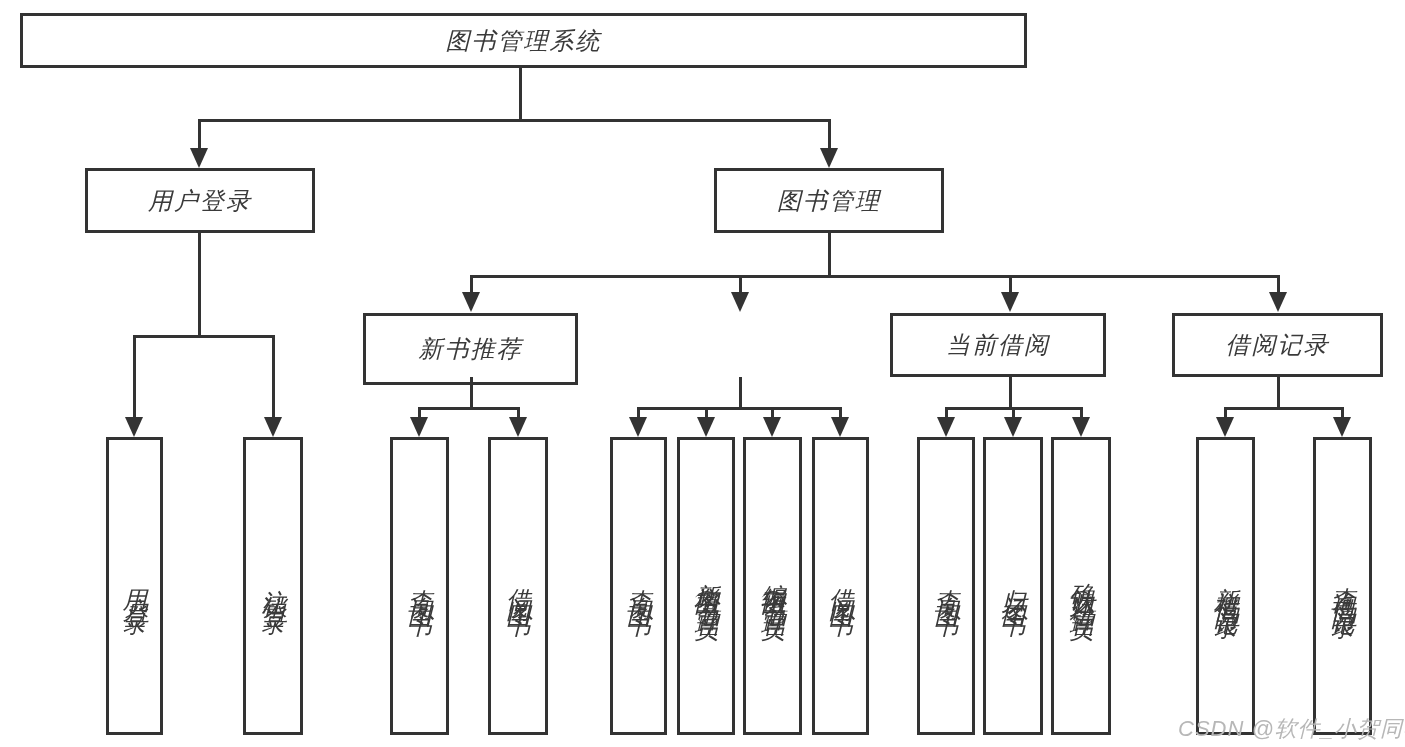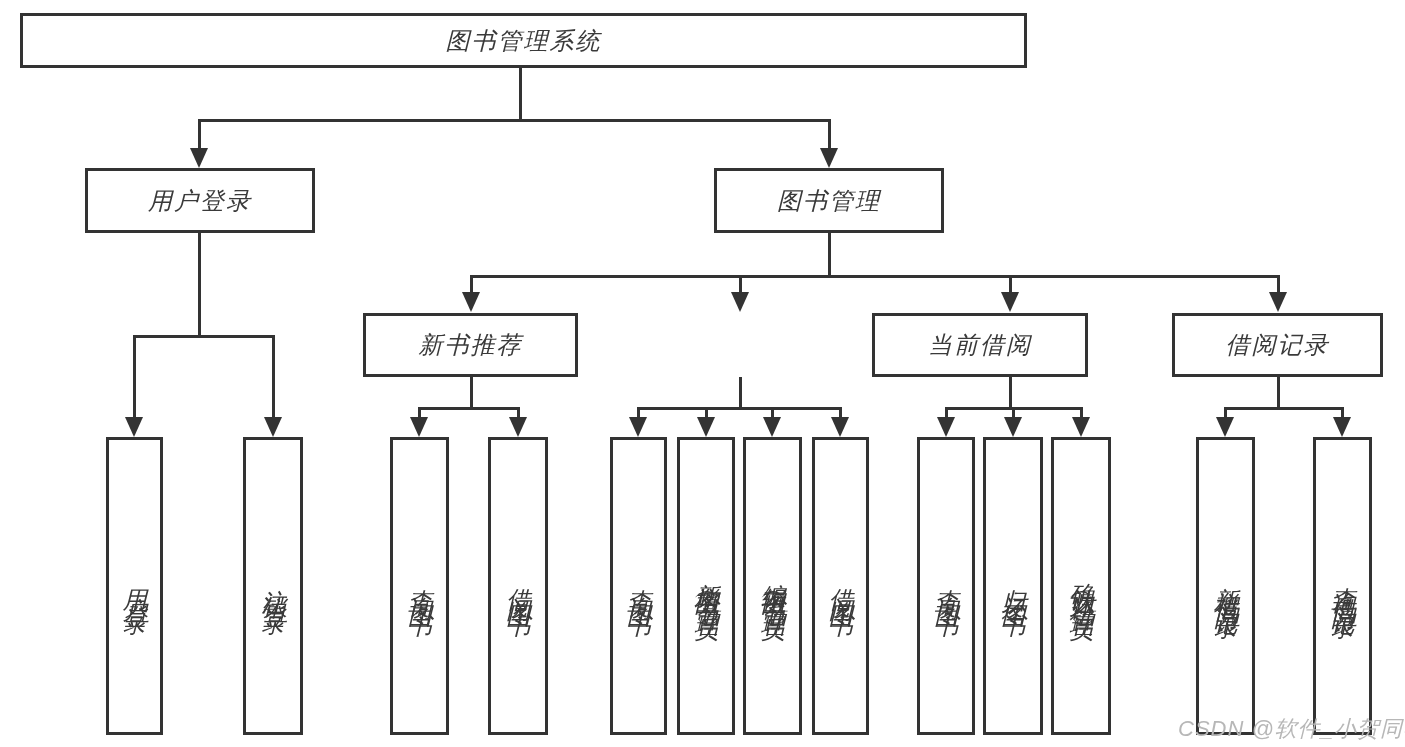--- a/index.html
+++ b/index.html
@@ -69,24 +69,24 @@
   <div class="hline" style="left:470px;top:275px;width:809px"></div>
   <div class="vline" style="left:470px;top:275px;height:20px"></div>
   <div class="arrow" style="left:462px;top:292px"></div>
   <div class="vline" style="left:739px;top:275px;height:20px"></div>
   <div class="arrow" style="left:731px;top:292px"></div>
   <div class="vline" style="left:1009px;top:275px;height:20px"></div>
   <div class="arrow" style="left:1001px;top:292px"></div>
   <div class="vline" style="left:1277px;top:275px;height:20px"></div>
   <div class="arrow" style="left:1269px;top:292px"></div>
 
-  <div class="node" style="left:363px;top:313px;width:215px;height:64px">
+  <div class="node" style="left:363px;top:313px;width:215px;height:72px">
     <span>新书推荐</span>
   </div>
-  <div class="node" style="left:872px;top:313px;width:216px;height:64px">
+  <div class="node" style="left:890px;top:313px;width:216px;height:64px">
     <span>当前借阅</span>
   </div>
   <div class="node" style="left:1172px;top:313px;width:211px;height:64px">
     <span>借阅记录</span>
   </div>
 
   <div class="vline" style="left:470px;top:377px;height:30px"></div>
   <div class="hline" style="left:418px;top:407px;width:102px"></div>
   <div class="vline" style="left:418px;top:407px;height:12px"></div>
   <div class="arrow" style="left:410px;top:417px"></div>

